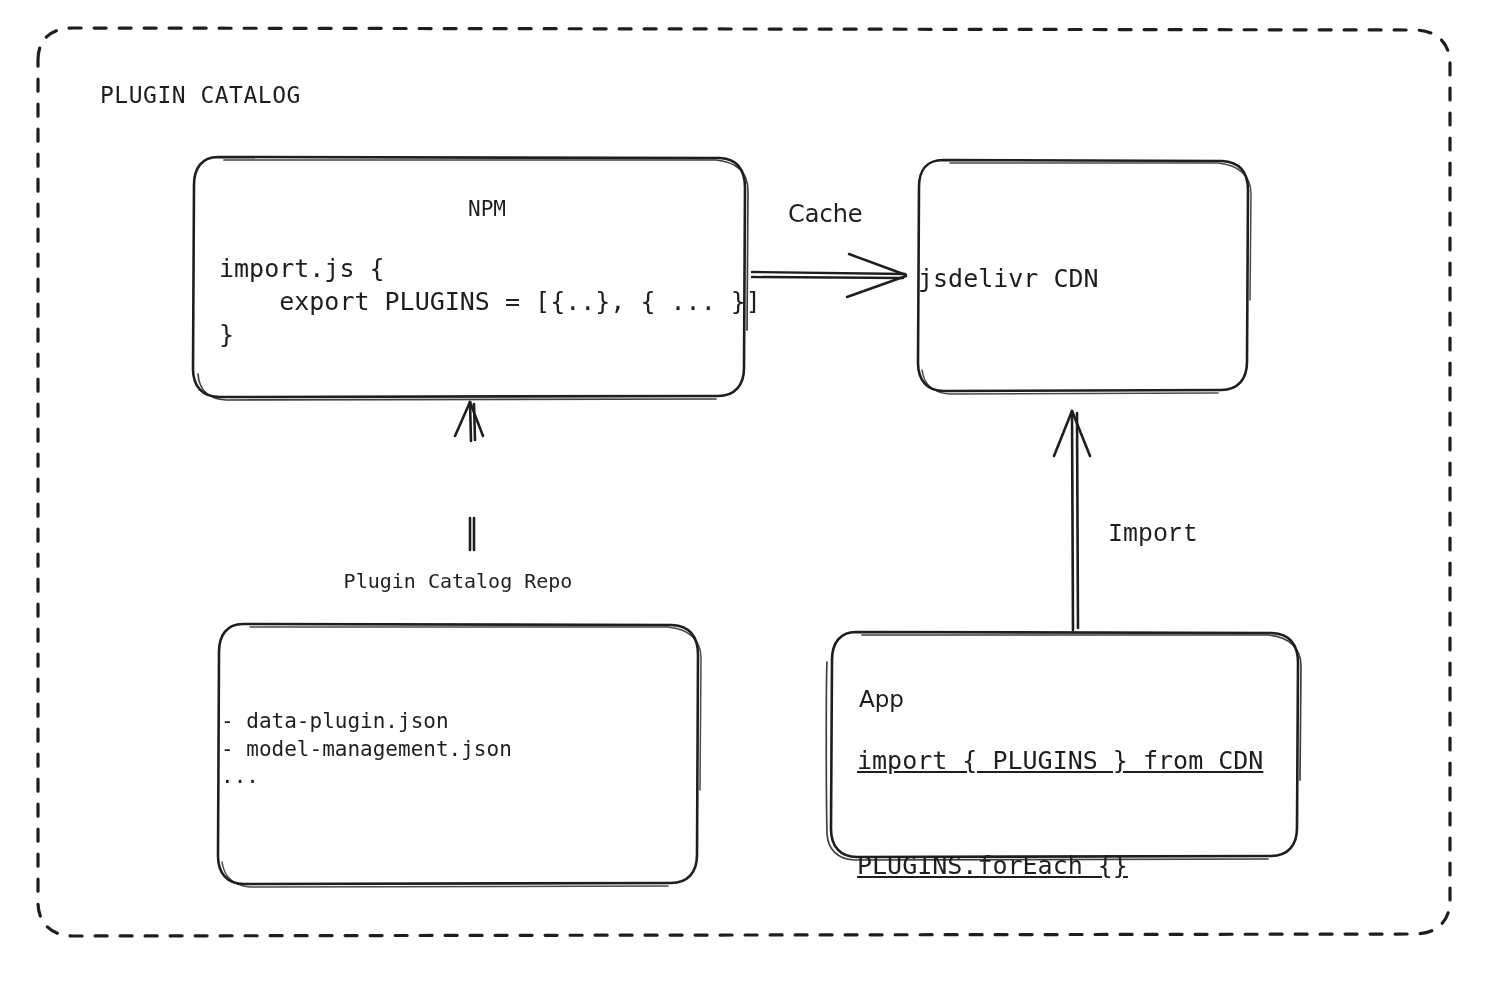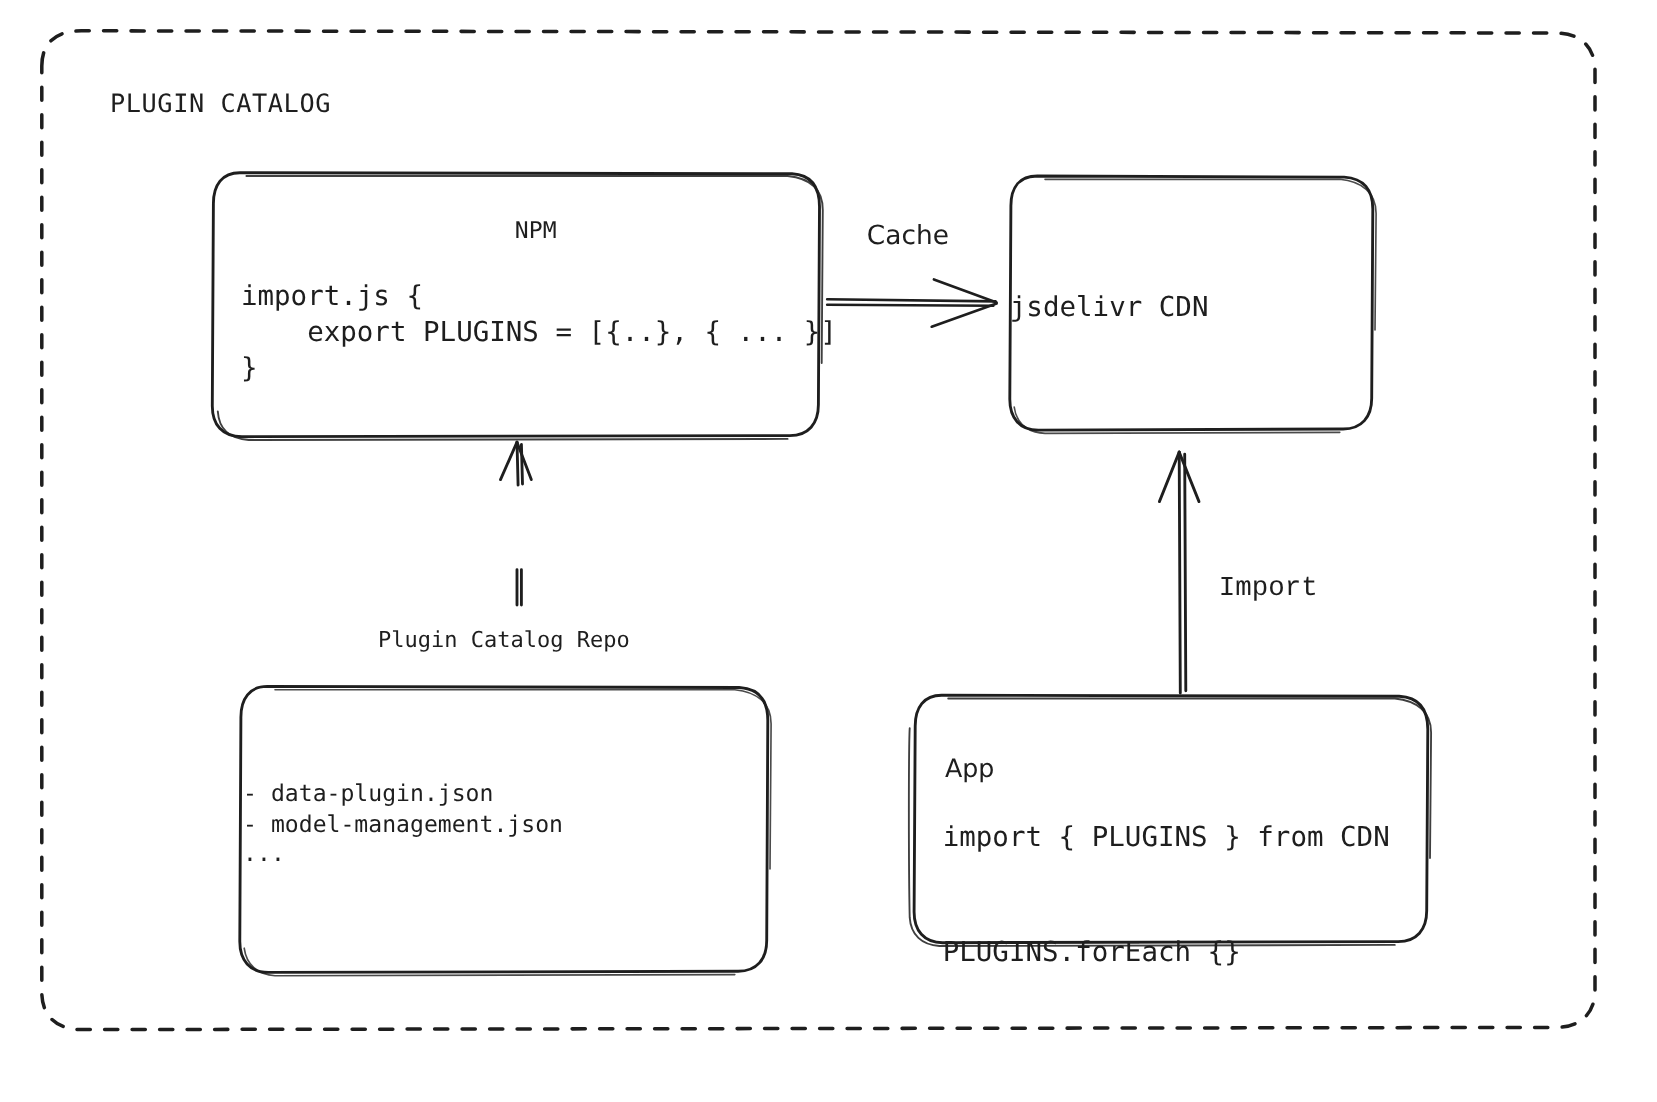--- a/index.html
+++ b/index.html
@@ -114,20 +114,21 @@
     left: 859px;
     top: 656px;
     font-size: 23px;
     margin-top: 28px;
   }
   #app-code {
     left: 857px;
     top: 735px;
     font-size: 25px;
     line-height: 2.1;
+    text-decoration: underline;
   }
 </style>
 </head>
 <body>
 
 <div id="canvas">
 
   <svg id="sketch" viewBox="0 0 1506 1002">
 
     <g fill="none" stroke="#1e1e1e" stroke-width="3.2" stroke-linecap="round" stroke-dasharray="12 13">

